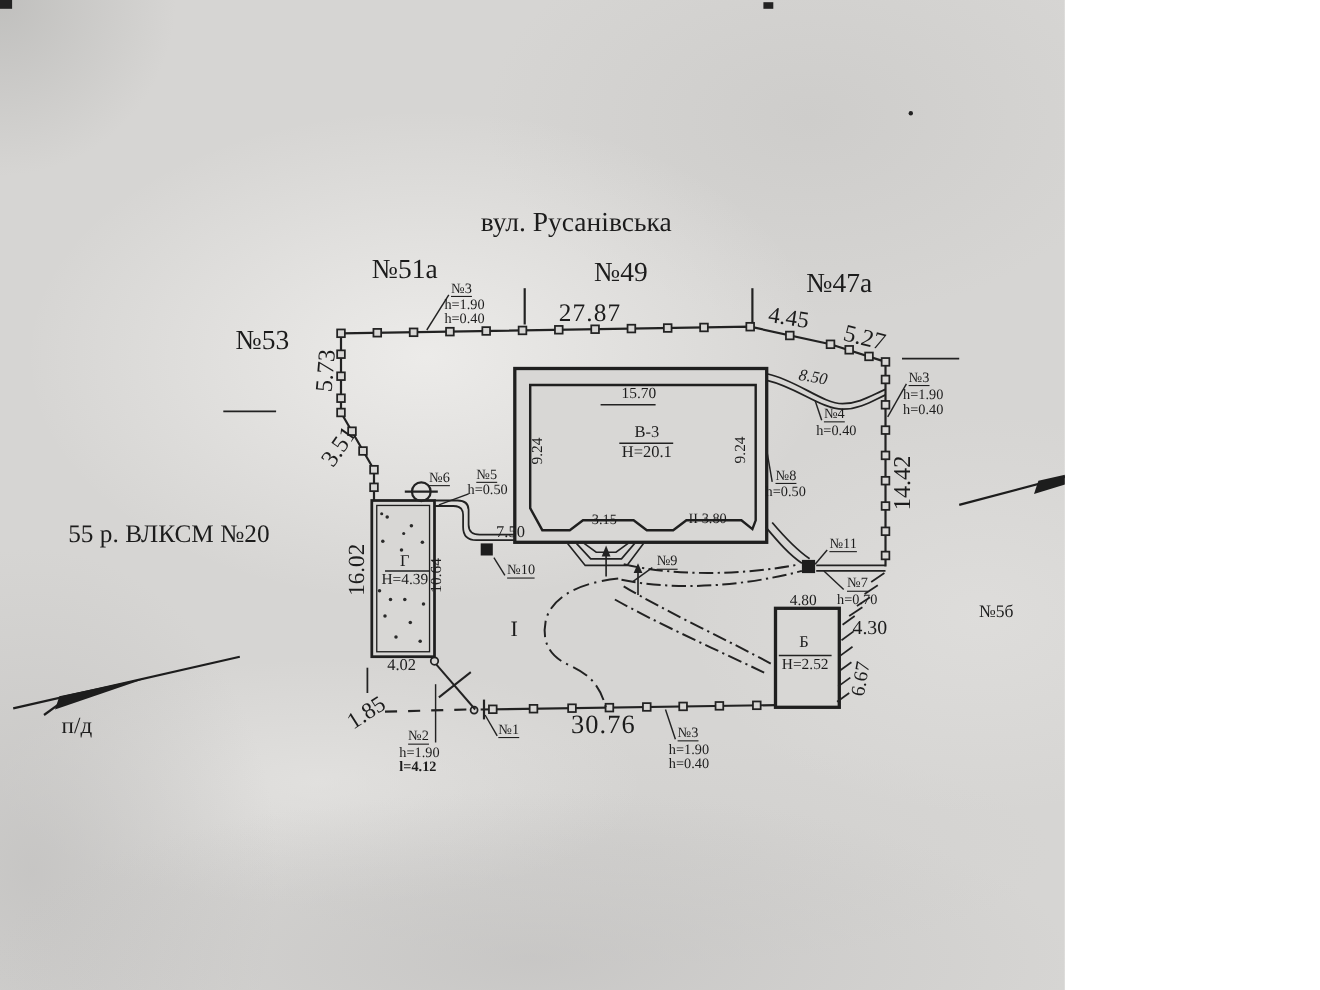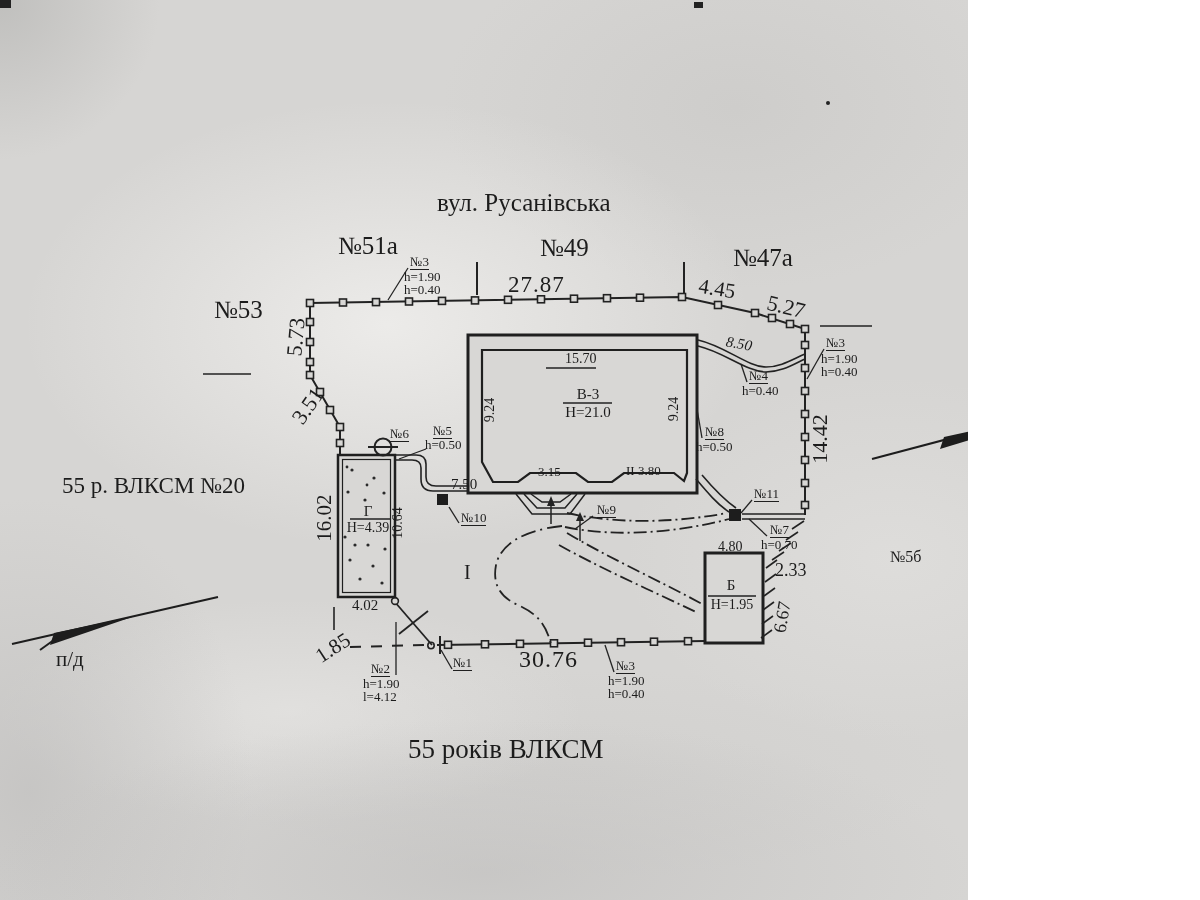--- a/index.html
+++ b/index.html
@@ -205,21 +205,20 @@
     <line x1="40" y1="650" x2="58" y2="637" stroke="#1d1d1d" stroke-width="2"></line>
   </g>
 </svg>
 
 <div class="lbl" style="left:437px;top:190px;font-size:25px;">вул. Русанівська</div>
 <div class="lbl" style="left:338px;top:233px;font-size:25px;text-align:right;">№51а</div>
 <div class="lbl" style="left:540px;top:235px;font-size:25px;">№49</div>
 <div class="lbl" style="left:733px;top:245px;font-size:25px;">№47а</div>
 <div class="lbl" style="left:214px;top:297px;font-size:25px;">№53</div>
 <div class="lbl" style="left:62px;top:474px;font-size:23px;">55 р. ВЛКСМ №20</div>
-<div class="lbl" style="left:408px;top:736px;font-size:27px;">55 років ВЛКСМ</div>
 <div class="lbl" style="left:890px;top:549px;font-size:16px;">№5б</div>
 <div class="lbl" style="left:984px;top:384px;font-size:21px;">п/н</div>
 <div class="lbl" style="left:56px;top:649px;font-size:21px;">п/д</div>
 <div class="lbl" style="left:464px;top:562px;font-size:20px;">I</div>
 
 <div class="lbl" style="left:508px;top:273px;font-size:23px;letter-spacing:1px;text-align:center;">27.87</div>
 <div class="lbl c" style="left:717px;top:289px;font-size:21px;--r:9deg;">4.45</div>
 <div class="lbl c" style="left:786px;top:307px;font-size:22px;--r:14deg;">5.27</div>
 <div class="lbl c" style="left:296px;top:337px;font-size:22px;--r:-85deg;">5.73</div>
 <div class="lbl c" style="left:308px;top:406px;font-size:22px;--r:-55deg;">3.51</div>
@@ -230,34 +229,34 @@
 <div class="lbl" style="left:352px;top:598px;font-size:15px;">4.02</div>
 <div class="lbl c" style="left:333px;top:648px;font-size:21px;--r:-33deg;">1.85</div>
 <div class="lbl" style="left:519px;top:647px;font-size:24px;letter-spacing:1px;">30.76</div>
 <div class="lbl" style="left:451px;top:477px;font-size:15px;">7.50</div>
 <div class="lbl" style="left:565px;top:352px;font-size:14px;">15.70</div>
 <div class="lbl c" style="left:490px;top:410px;font-size:14px;--r:-90deg;">9.24</div>
 <div class="lbl c" style="left:674px;top:409px;font-size:14px;--r:-90deg;">9.24</div>
 <div class="lbl" style="left:538px;top:465px;font-size:13px;">3.15</div>
 <div class="lbl" style="left:626px;top:464px;font-size:13px;">II 3.80</div>
 <div class="lbl" style="left:718px;top:540px;font-size:14px;">4.80</div>
-<div class="lbl" style="left:775px;top:561px;font-size:18px;">2.33</div>
+<div class="lbl" style="left:775px;top:561px;font-size:18px;">4.30</div>
 <div class="lbl c" style="left:782px;top:617px;font-size:18px;--r:-80deg;">6.67</div>
 
 <div class="lbl c" style="left:588px;top:394px;font-size:15px;">В-3</div>
-<div class="lbl c" style="left:588px;top:412px;font-size:15px;">Н=21.0</div>
+<div class="lbl c" style="left:588px;top:412px;font-size:15px;">Н=20.1</div>
 <div class="lbl c" style="left:368px;top:511px;font-size:15px;">Г</div>
 <div class="lbl c" style="left:368px;top:528px;font-size:14px;">Н=4.39</div>
 <div class="lbl c" style="left:731px;top:585px;font-size:15px;">Б</div>
-<div class="lbl c" style="left:732px;top:605px;font-size:14px;">Н=1.95</div>
+<div class="lbl c" style="left:732px;top:605px;font-size:14px;">Н=2.52</div>
 
 <div class="lbl ann u" style="left:453px;top:656px;">№1</div>
 <div class="lbl ann u" style="left:371px;top:662px;">№2</div>
 <div class="lbl ann" style="left:363px;top:677px;">h=1.90</div>
-<div class="lbl ann" style="left:363px;top:690px;">l=4.12</div>
+<div class="lbl ann" style="left:363px;top:690px;font-weight:bold;">l=4.12</div>
 <div class="lbl ann u" style="left:616px;top:659px;">№3</div>
 <div class="lbl ann" style="left:608px;top:674px;">h=1.90</div>
 <div class="lbl ann" style="left:608px;top:687px;">h=0.40</div>
 <div class="lbl ann u" style="left:410px;top:255px;">№3</div>
 <div class="lbl ann" style="left:404px;top:270px;">h=1.90</div>
 <div class="lbl ann" style="left:404px;top:283px;">h=0.40</div>
 <div class="lbl ann u" style="left:826px;top:336px;">№3</div>
 <div class="lbl ann" style="left:821px;top:352px;">h=1.90</div>
 <div class="lbl ann" style="left:821px;top:365px;">h=0.40</div>
 <div class="lbl ann u" style="left:749px;top:369px;">№4</div>

